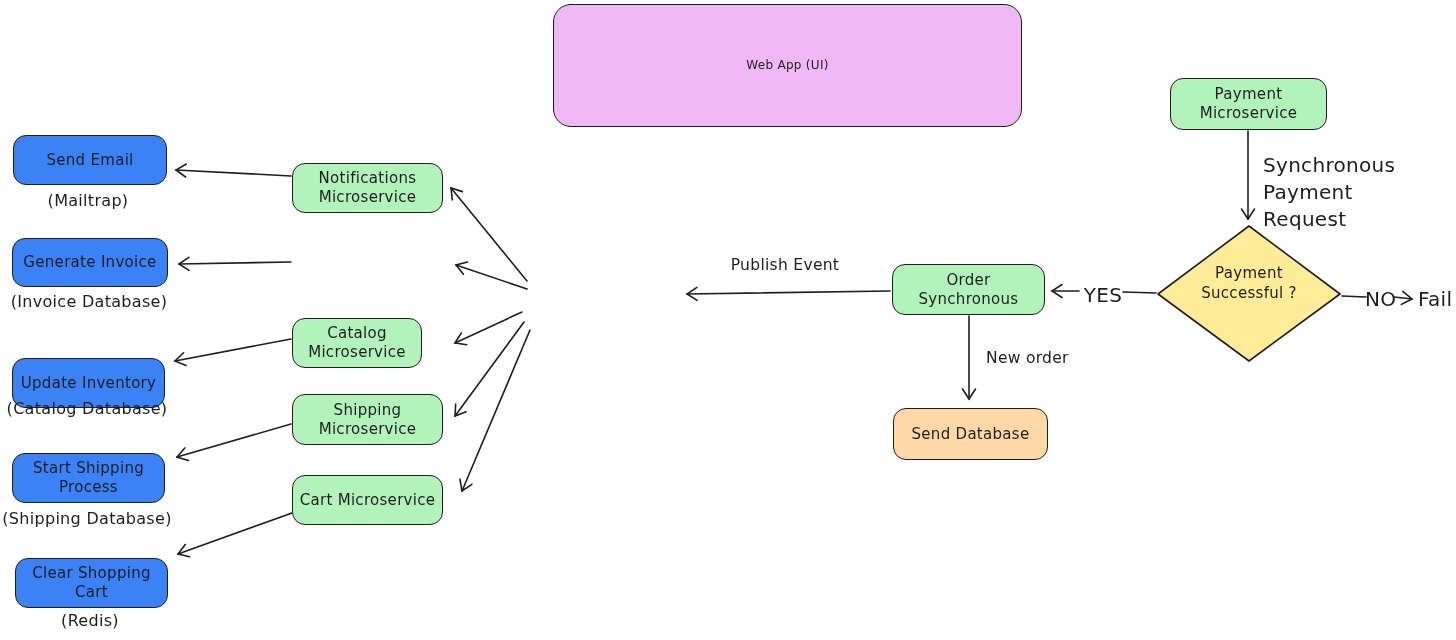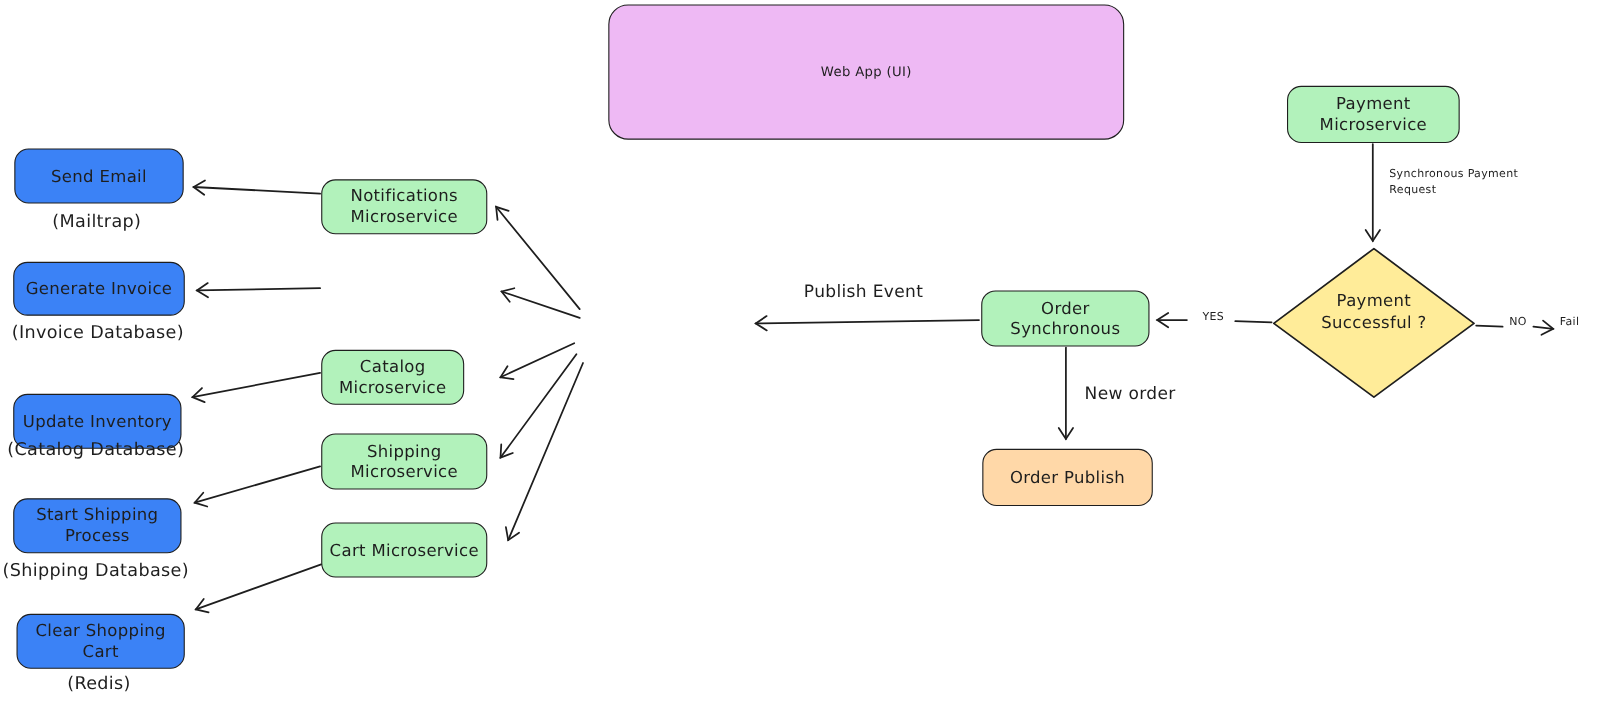--- a/index.html
+++ b/index.html
@@ -13,21 +13,21 @@
     text-align:center;border:1.6px solid #1e1e1e;border-radius:13px;
     font-size:15px;line-height:1.25;padding:2px 6px;box-sizing:border-box;
     letter-spacing:0.3px;
   }
   .node.big{border-radius:18px;font-size:12px;}
   .purple{background:#eeb9f4;}
   .green{background:#b2f2bb;}
   .blue{background:#3b82f6;}
   .orange{background:#ffd8a8;}
   .label{
-    position:absolute;font-size:10px;line-height:1.35;letter-spacing:0.3px;
+    position:absolute;font-size:20px;line-height:1.35;letter-spacing:0.3px;
   }
   .label.center{text-align:center;}
   .caption{
     position:absolute;font-size:16px;text-align:center;width:200px;letter-spacing:0.3px;
   }
   .diamond-label{
     position:absolute;text-align:center;font-size:15px;line-height:1.3;letter-spacing:0.3px;
   }
 </style>
 </head>
@@ -72,21 +72,21 @@
   </svg>
 
   <div class="node big purple" style="left:553px;top:4px;width:469px;height:123px">Web App (UI)</div>
 
   <div class="node green" style="left:1170px;top:78px;width:157px;height:52px">Payment Microservice</div>
 
   <div class="diamond-label" style="left:1188px;top:264px;width:122px">Payment Successful ?</div>
 
   <div class="node green" style="left:892px;top:264px;width:153px;height:51px">Order Synchronous</div>
 
-  <div class="node orange" style="left:893px;top:408px;width:155px;height:52px">Order Publish</div>
+  <div class="node orange" style="left:893px;top:408px;width:155px;height:52px">Send Database</div>
 
 
   <div class="node green" style="left:292px;top:163px;width:151px;height:50px">Notifications Microservice</div>
 
 
   <div class="node green" style="left:292px;top:318px;width:130px;height:50px">Catalog Microservice</div>
 
   <div class="node green" style="left:292px;top:394px;width:151px;height:51px">Shipping Microservice</div>
 
   <div class="node green" style="left:292px;top:475px;width:151px;height:50px">Cart Microservice</div>

